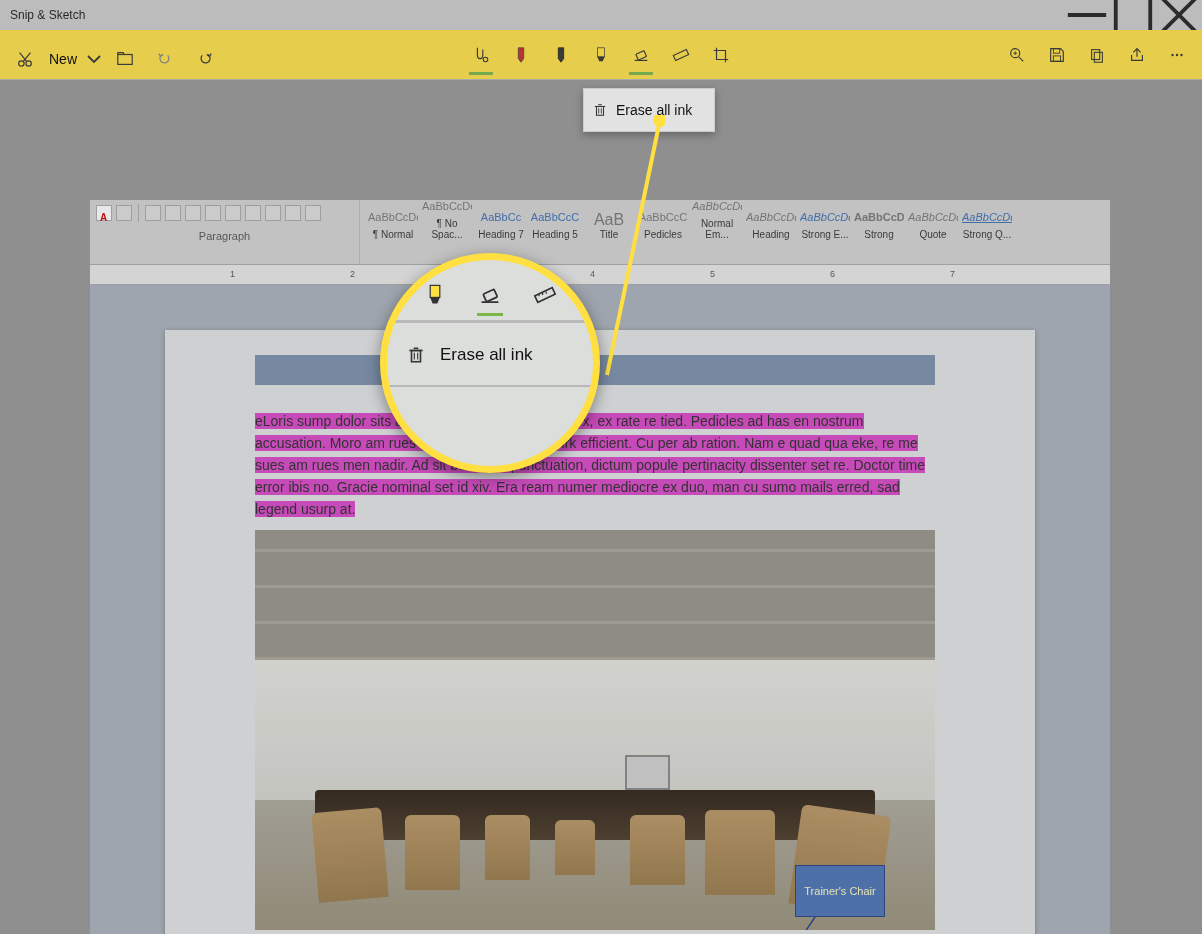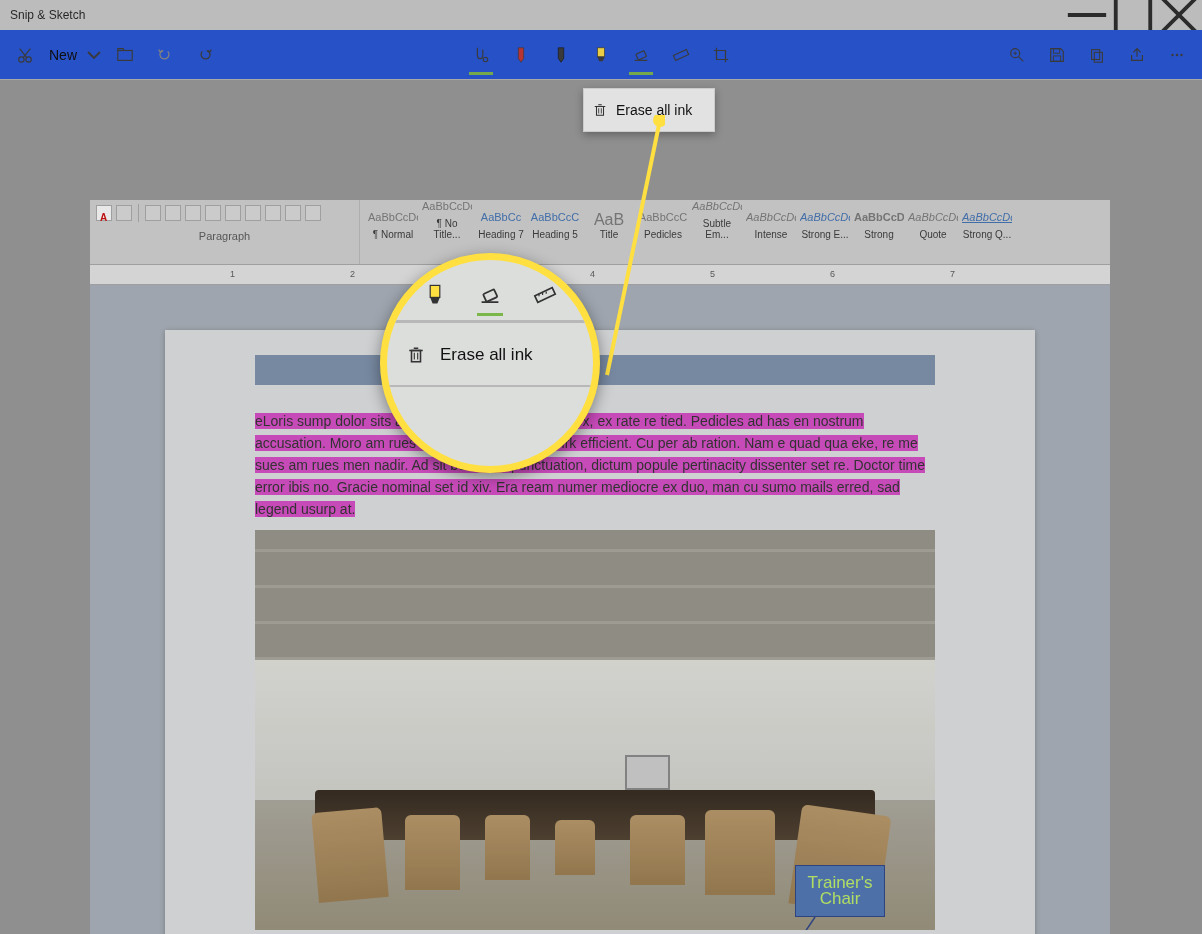--- a/index.html
+++ b/index.html
@@ -3,21 +3,21 @@
 <meta charset="utf-8">
 <style>
 * { margin:0; padding:0; box-sizing:border-box; }
 body { font-family: "Segoe UI", Arial, sans-serif; background:#cccccc; width:1202px; height:934px; overflow:hidden; position:relative; }
 
 .titlebar { position:absolute; top:0; left:0; right:0; height:30px; background:#cccccc; display:flex; align-items:center; }
 .titlebar .title { margin-left:10px; font-size:12px; color:#1a1a1a; }
 .titlebar .winbtns { margin-left:auto; display:flex; }
 .titlebar .winbtns div { width:46px; height:30px; display:flex; align-items:center; justify-content:center; font-size:13px; color:#1a1a1a; }
 
-.toolbar { position:absolute; top:30px; left:0; right:0; height:50px; background:#1d4ed8; display:flex; align-items:center; border-bottom:1px solid #b5b5b5; }
+.toolbar { position:absolute; top:30px; left:0; right:0; height:50px; background:#fde047; display:flex; align-items:flex-end; border-bottom:1px solid #b5b5b5; }
 .tbtn { width:40px; height:40px; display:flex; align-items:center; justify-content:center; color:#333; position:relative; }
 .tbtn svg { width:18px; height:18px; }
 .new-group { display:flex; align-items:center; margin-left:5px; }
 .new-label { font-size:14px; margin:0 6px 0 4px; }
 .center-tools { position:absolute; left:50%; transform:translateX(-50%); top:30px; height:50px; display:flex; align-items:center; }
 .center-tools .tbtn { width:40px; }
 .right-tools { position:absolute; right:5px; top:30px; height:50px; display:flex; align-items:center; }
 .underline-green { position:absolute; bottom:0; left:8px; right:8px; height:3px; background:#7ab648; }
 
 .context-menu { position:absolute; top:88px; left:583px; width:132px; height:44px; background:#e2e2e2; display:flex; align-items:center; box-shadow:0 3px 8px rgba(0,0,0,.3); border:1px solid #ccc; }
@@ -55,21 +55,21 @@
 .photo .chair { position:absolute; width:70px; height:90px; background:linear-gradient(#b89563,#9a7a4a); border-radius:6px 6px 0 0; }
 .photo .chair.c1 { bottom:30px; left:60px; transform:rotate(-5deg); }
 .photo .chair.c2 { bottom:40px; left:150px; width:55px; height:75px; }
 .photo .chair.c3 { bottom:50px; left:230px; width:45px; height:65px; }
 .photo .chair.c4 { bottom:55px; left:300px; width:40px; height:55px; }
 .photo .chair.c5 { bottom:20px; right:50px; transform:rotate(8deg); width:90px; height:100px; }
 .photo .chair.c6 { bottom:35px; right:160px; width:70px; height:85px; }
 .photo .chair.c7 { bottom:45px; right:250px; width:55px; height:70px; }
 .photo .monitor { position:absolute; top:225px; left:370px; width:45px; height:35px; background:#d0d0d0; border:2px solid #888; }
 
-.callout-box { position:absolute; top:335px; right:50px; width:90px; height:52px; background:#4a72b5; border:1.5px solid #243f87; color:#bef264; font-size:17px; text-align:center; display:flex; align-items:center; justify-content:center; line-height:16px; }
+.callout-box { position:absolute; top:335px; right:50px; width:90px; height:52px; background:#4a72b5; border:1.5px solid #243f87; color:#fef9c3; font-size:11px; text-align:center; display:flex; align-items:center; justify-content:center; line-height:16px; }
 .callout-line2 { position:absolute; top:387px; right:115px; width:40px; height:50px; }
 
 .magnifier { position:absolute; top:253px; left:380px; width:220px; height:220px; border-radius:50%; border:7px solid #ffe040; background:#dcdedc; box-shadow:0 4px 15px rgba(0,0,0,.4); overflow:hidden; }
 .mag-inner { position:relative; width:100%; height:100%; }
 .mag-tools { position:absolute; top:20px; left:0; right:0; display:flex; justify-content:space-around; padding:0 20px; }
 .mag-tools .mt { width:30px; height:30px; display:flex; align-items:center; justify-content:center; position:relative; }
 .mag-tools .mt.sel::after { content:''; position:absolute; bottom:-6px; left:2px; right:2px; height:3px; background:#7ab648; }
 .mag-sep { position:absolute; top:60px; left:0; right:0; height:3px; background:#b8b8b8; }
 .mag-menu { position:absolute; top:85px; left:15px; right:15px; display:flex; align-items:center; }
 .mag-menu .ico { width:28px; display:flex; justify-content:center; }
@@ -244,45 +244,45 @@
         <div class="group-label">Paragraph</div>
       </div>
       <div class="styles-group">
         <div class="styles-row">
           <div class="style-item">
               <div class="preview">AaBbCcDc</div>
               <div>¶ Normal</div>
             </div>
           <div class="style-item">
               <div class="preview">AaBbCcDc</div>
-              <div>¶ No Title...</div>
+              <div>¶ No Spac...</div>
             </div>
           <div class="style-item">
               <div class="preview" style="color:#3b6fb5">AaBbCc</div>
               <div>Heading 7</div>
             </div>
           <div class="style-item">
               <div class="preview" style="color:#3b6fb5">AaBbCcC</div>
               <div>Heading 5</div>
             </div>
           <div class="style-item">
               <div class="preview" style="font-size:16px">AaB</div>
               <div>Title</div>
             </div>
           <div class="style-item">
               <div class="preview">AaBbCcC</div>
               <div>Pedicles</div>
             </div>
           <div class="style-item">
               <div class="preview" style="font-style:italic">AaBbCcDc</div>
-              <div>Subtle Em...</div>
+              <div>Normal Em...</div>
             </div>
           <div class="style-item">
               <div class="preview" style="font-style:italic">AaBbCcDc</div>
-              <div>Intense</div>
+              <div>Heading</div>
             </div>
           <div class="style-item">
               <div class="preview" style="font-style:italic;color:#3b6fb5">AaBbCcDc</div>
               <div>Strong E...</div>
             </div>
           <div class="style-item">
               <div class="preview" style="font-weight:bold">AaBbCcDc</div>
               <div>Strong</div>
             </div>
           <div class="style-item">

